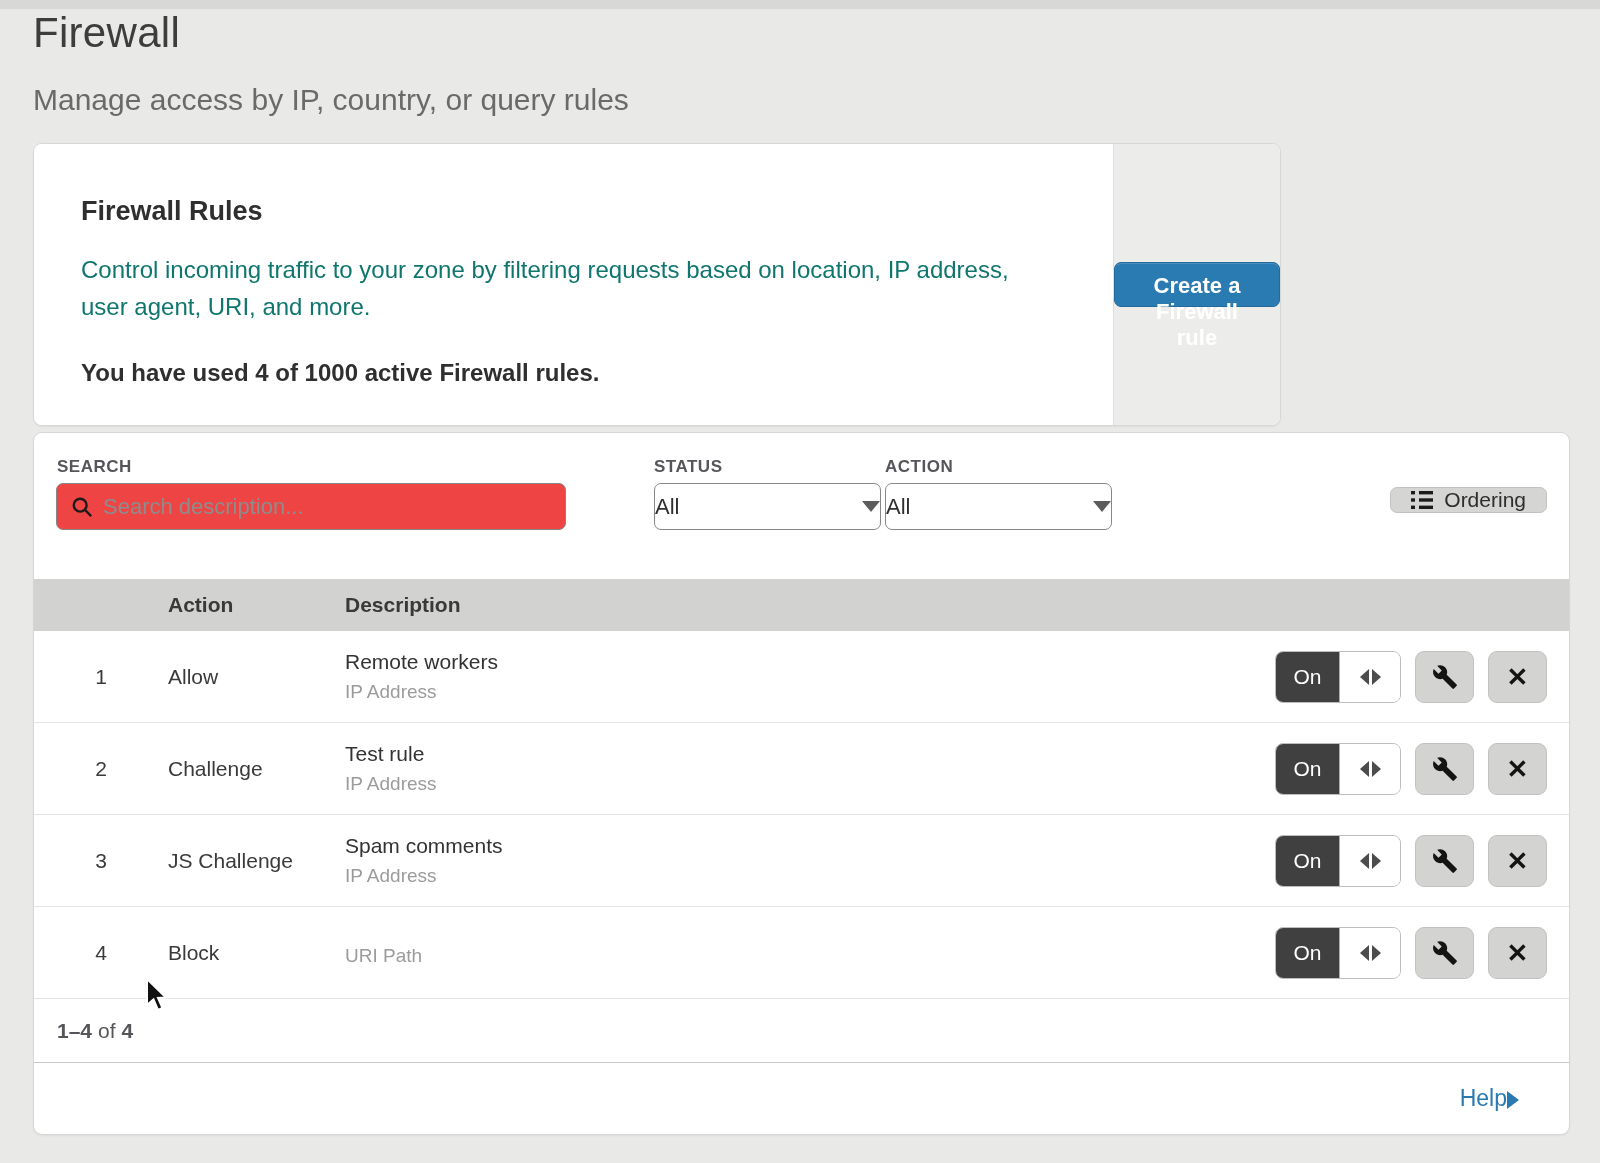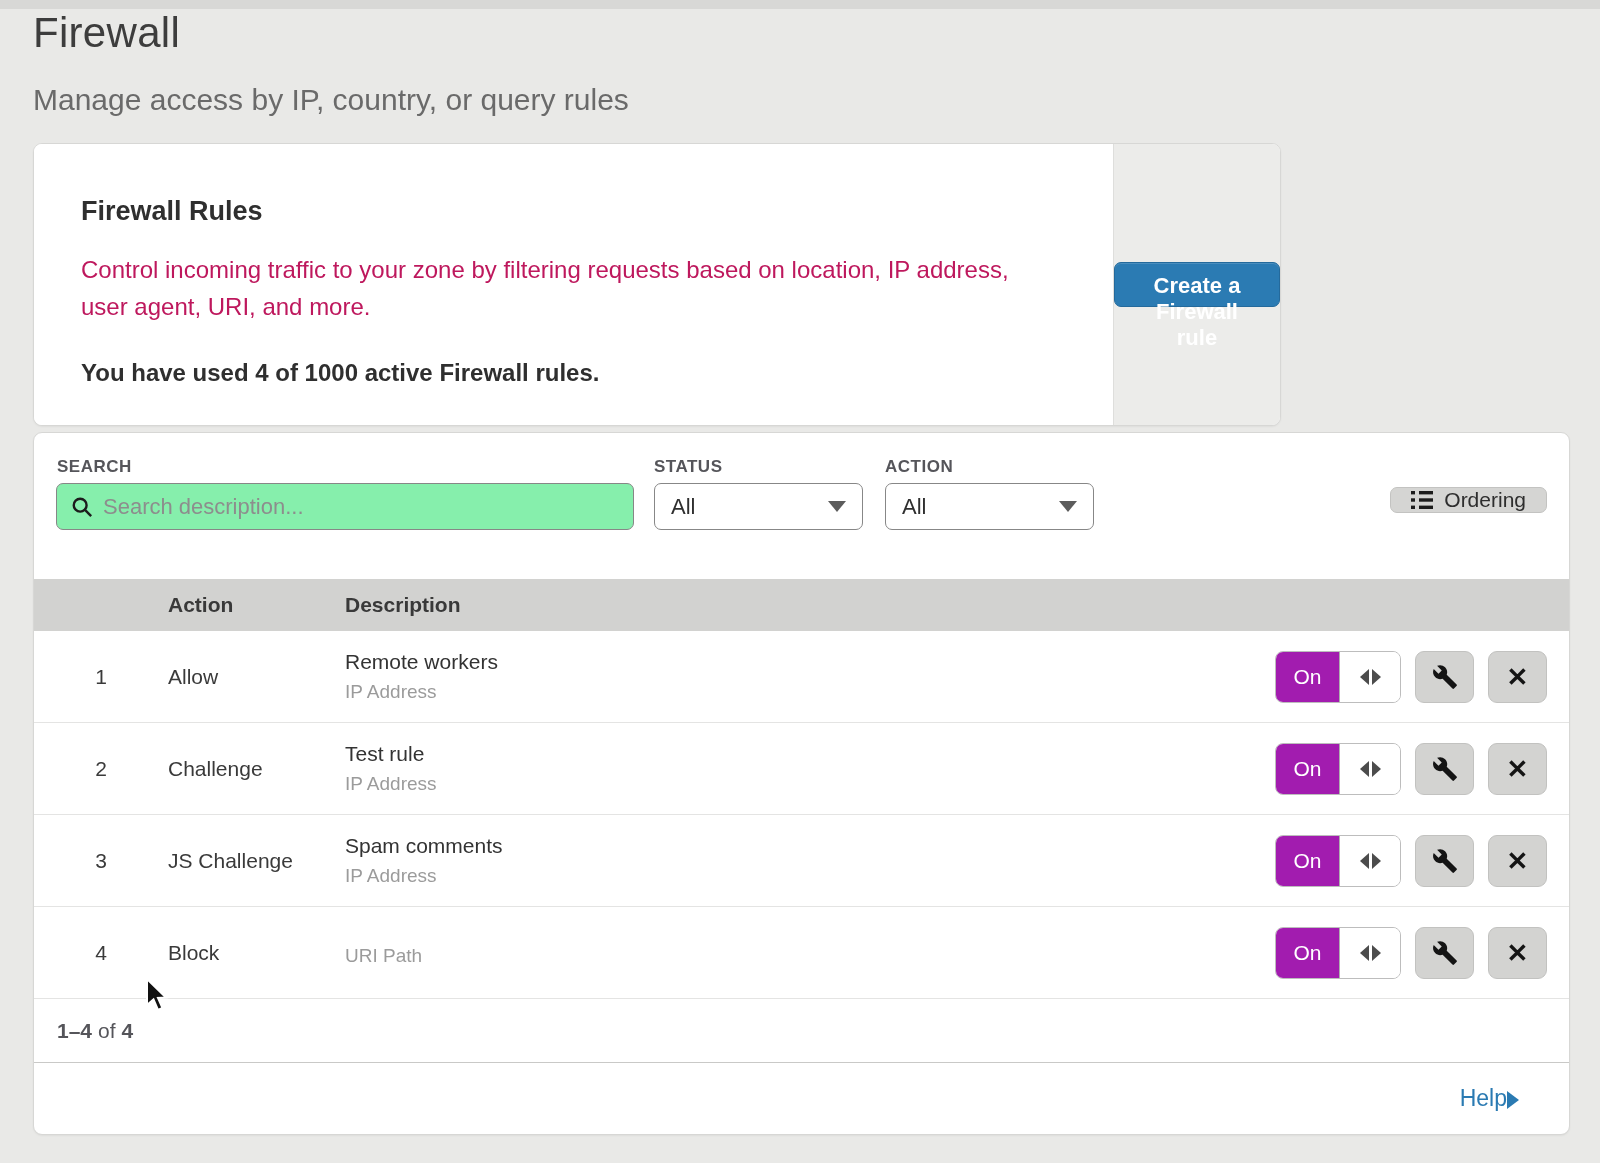--- a/index.html
+++ b/index.html
@@ -21,49 +21,49 @@
   .page-subtitle { margin-top: 26px; font-size: 30px; font-weight: 400; color: #6a6a6a; }
 
   
   .card { background: #ffffff; border: 1px solid #d7d7d5; border-radius: 9px;
           box-shadow: 0 1px 2px rgba(0,0,0,.05); position: absolute; }
   .overview-card { left: 33px; top: 143px; width: 1248px; height: 283px; overflow: hidden; display: flex; }
   .overview-left { width: 1079px; padding: 52px 60px 0 47px; background: #ffffff; }
   .overview-right { flex: 1; background: #ececea; border-left: 1px solid #dededc;
                     display: flex; align-items: center; justify-content: flex-end; }
   .overview-heading { font-size: 27px; font-weight: 700; color: #2f2f2f; }
-  .overview-desc { margin-top: 24px; font-size: 24px; line-height: 37px; color: #be185d; max-width: 950px; }
+  .overview-desc { margin-top: 24px; font-size: 24px; line-height: 37px; color: #0f766e; max-width: 950px; }
   .overview-usage { margin-top: 34px; font-size: 24px; font-weight: 700; color: #2f2f2f; }
   .create-btn {
     background: #2b7bb3; border: 1px solid #246a9c; border-radius: 7px;
     color: #ffffff; font-size: 22px; font-weight: 600; font-family: inherit;
     padding: 10px 24px; height: 45px; cursor: pointer;
     box-shadow: inset 0 1px 0 rgba(255,255,255,.15);
   }
 
   
   .main-card { left: 33px; top: 432px; width: 1537px; height: 703px; overflow: hidden;
                display: flex; flex-direction: column; }
 
   .filters { position: relative; height: 146px; }
   .filter-label { position: absolute; font-size: 17px; font-weight: 700; color: #55555a;
                   letter-spacing: .5px; top: 24px; }
   .lbl-search { left: 23px; }
   .lbl-status { left: 620px; }
   .lbl-action { left: 851px; }
-  .search-box { position: absolute; left: 22px; top: 50px; width: 578px; height: 47px;
-                border: 1px solid #878787; border-radius: 7px; background: #86efac;
+  .search-box { position: absolute; left: 22px; top: 50px; width: 510px; height: 47px;
+                border: 1px solid #878787; border-radius: 7px; background: #ef4444;
                 display: flex; align-items: center; padding: 0 14px; }
   .search-box input { border: none; outline: none; flex: 1; font-size: 22px; color: #333;
                       font-family: inherit; background: transparent; margin-left: 10px; }
   .search-box input::placeholder { color: #8d8d8d; }
-  .select-box { position: absolute; top: 50px; width: 209px; height: 47px;
+  .select-box { position: absolute; top: 50px; width: 227px; height: 47px;
                 border: 1px solid #878787; border-radius: 7px; background: #fff;
                 display: flex; align-items: center; justify-content: space-between;
-                padding: 0 16px; font-size: 22px; color: #2f2f2f; cursor: pointer; }
+                padding: 0 0; font-size: 22px; color: #2f2f2f; cursor: pointer; }
   .sel-status { left: 620px; }
   .sel-action { left: 851px; }
   .caret-down { width: 0; height: 0; border-left: 9px solid transparent;
                 border-right: 9px solid transparent; border-top: 11px solid #5c5c5c; }
   .ordering-btn { position: absolute; right: 22px; top: 54px; height: 26px;
                   background: #d5d5d3; border: 1px solid #c3c3c1; border-radius: 7px;
                   font-size: 21px; color: #2e2e2e; font-family: inherit;
                   display: flex; align-items: center; gap: 11px; padding: 0 20px; cursor: pointer; }
 
   
@@ -76,21 +76,21 @@
   .rule-row { height: 92px; display: flex; align-items: center; border-bottom: 1px solid #e4e4e3;
               background: #fff; }
   .row-num { width: 134px; text-align: center; font-size: 21px; color: #3a3a3a; flex: none; }
   .row-action { width: 177px; font-size: 21px; color: #3a3a3a; flex: none; }
   .row-desc { flex: 1; }
   .desc-main { font-size: 21px; color: #333333; }
   .desc-sub { font-size: 19px; color: #9b9b9b; margin-top: 7px; }
   .row-controls { display: flex; align-items: center; padding-right: 22px; flex: none; }
   .toggle { display: flex; height: 52px; border-radius: 8px; overflow: hidden;
             border: 1px solid #bdbdbd; cursor: pointer; }
-  .toggle-on { width: 64px; background: #a21caf; color: #fff; font-size: 21px;
+  .toggle-on { width: 64px; background: #404040; color: #fff; font-size: 21px;
                display: flex; align-items: center; justify-content: center;
                border-right: 1px solid #aeaeae; }
   .toggle-knob { width: 60px; background: #ffffff; display: flex; align-items: center;
                  justify-content: center; gap: 3px; }
   .tri-left { width: 0; height: 0; border-top: 8px solid transparent; border-bottom: 8px solid transparent;
               border-right: 9px solid #4c4c4c; }
   .tri-right { width: 0; height: 0; border-top: 8px solid transparent; border-bottom: 8px solid transparent;
                border-left: 9px solid #4c4c4c; }
   .icon-btn { width: 59px; height: 52px; background: #d3d3d1; border: 1px solid #c2c2c0;
               border-radius: 9px; display: flex; align-items: center; justify-content: center;

